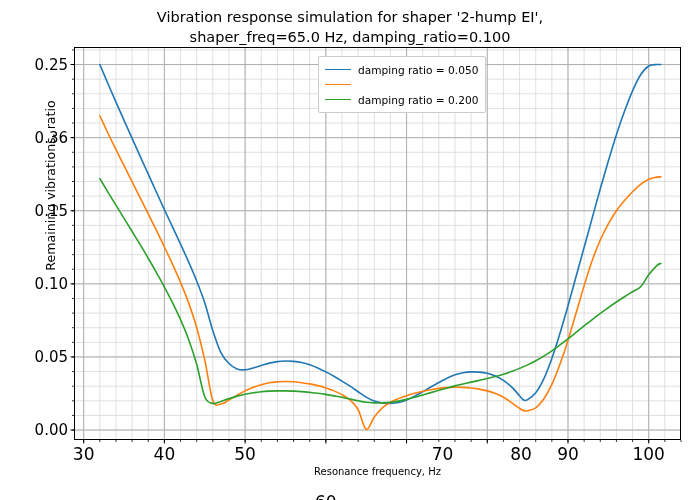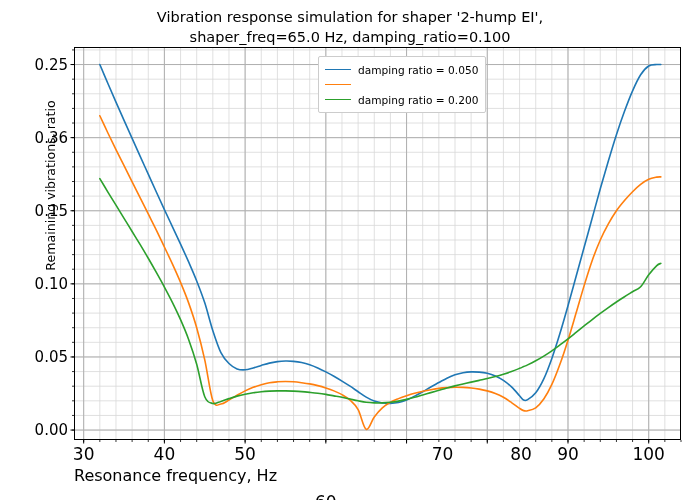--- a/index.html
+++ b/index.html
@@ -39,22 +39,22 @@
     transform: rotate(-90deg);
     transform-origin: center center;
     font-size: 12.6px;
     color: #000000;
   }
   #xlabel {
     position: absolute;
     left: 74px;
     top: 466px;
     width: 607px;
-    text-align: left;
-    font-size: 16px;
+    text-align: center;
+    font-size: 10px;
     color: #000000;
   }
   #plot-area {
     position: absolute;
     left: 74px;
     top: 47px;
     width: 607px;
     height: 393px;
   }
   #plot-svg {

